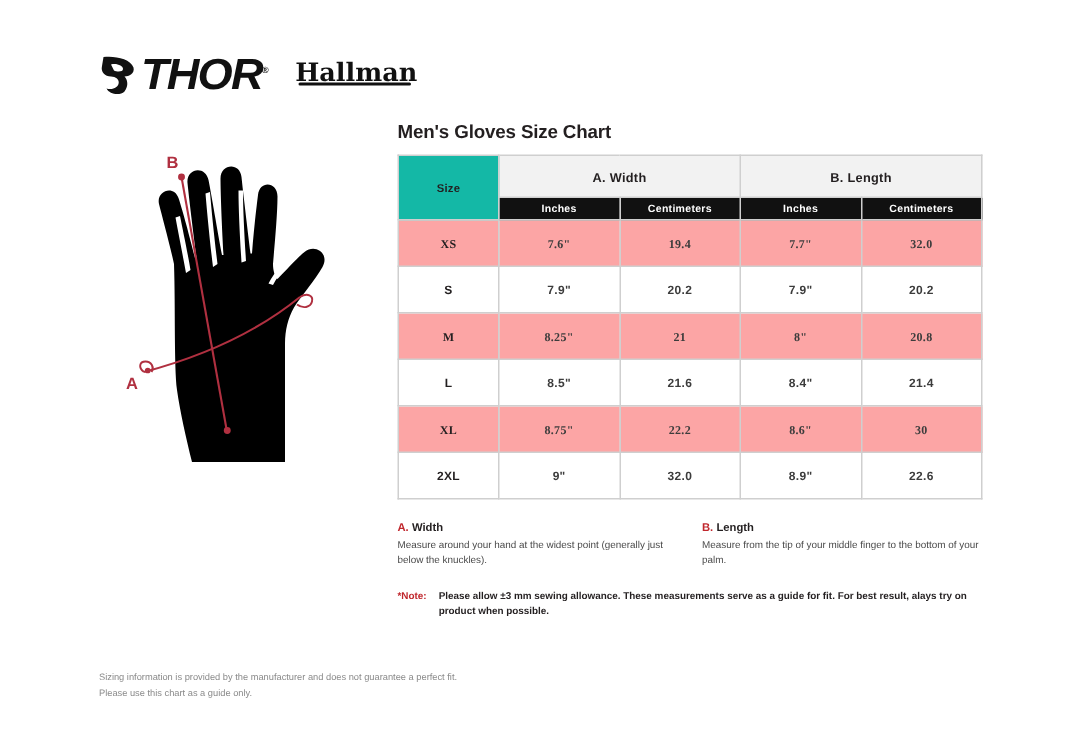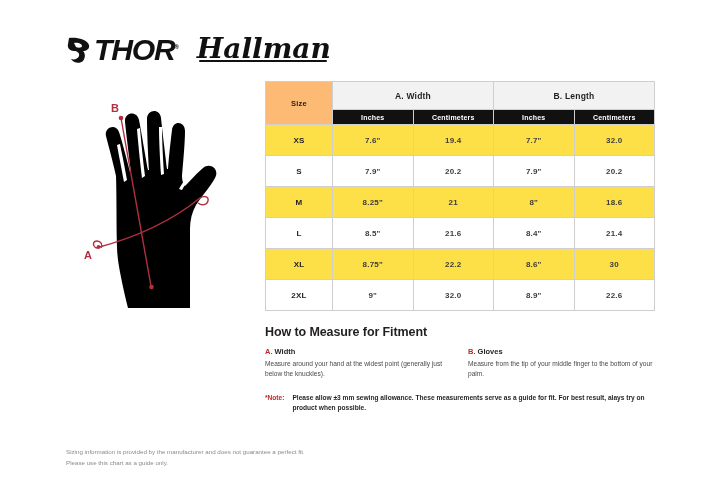--- a/index.html
+++ b/index.html
@@ -47,22 +47,21 @@
   }
   .thor-tm {
     font-size: 6px;
     font-style: normal;
     vertical-align: super;
     letter-spacing: 0;
   }
   .hallman-word {
     margin-left: 21px;
     font-family: "DejaVu Serif", serif;
-    font-size: 28px;
-    font-style: italic;
+    font-size: 17px;
     font-weight: 700;
     color: #111111;
     line-height: 1;
     position: relative;
     top: -1px;
   }
   .hallman-underline {
     position: absolute;
     left: 2px;
     right: 4px;
@@ -106,21 +105,21 @@
   }
   table.size-table td, table.size-table th {
     border: 1px solid #cfcfcf;
     text-align: center;
     vertical-align: middle;
     font-weight: 700;
     padding: 0;
   }
   th.size-head {
     width: 66px;
-    background: #fdba74;
+    background: #14b8a6;
     font-size: 7.5px;
     color: #231f20;
     letter-spacing: 0.2px;
   }
   th.group-head {
     background: #f2f2f2;
     font-size: 8.5px;
     color: #231f20;
     height: 27px;
     letter-spacing: 0.2px;
@@ -138,21 +137,21 @@
     font-size: 8px;
     color: #3c3c3c;
     font-weight: 400;
     letter-spacing: 0.2px;
   }
   tbody td.size-cell {
     font-weight: 700;
     color: #231f20;
     font-size: 8px;
   }
-  tbody tr.odd td { background: #fde047; }
+  tbody tr.odd td { background: #fca5a5; font-family: Liberation Serif, serif; }
   tbody tr.even td { background: #ffffff; }
 
   
   #measure-block { margin-top: 14px; }
   #measure-title {
     font-size: 12.5px;
     font-weight: 700;
     color: #231f20;
     letter-spacing: -0.1px;
     margin-bottom: 8px;
@@ -276,20 +275,21 @@
     <circle cx="79.5" cy="191" r="2.3" fill="#b03040"></circle>
     <circle cx="26.5" cy="151" r="1.9" fill="#b03040"></circle>
 
     <text x="43" y="16" font-family="Liberation Sans, sans-serif" font-size="11" font-weight="700" fill="#b03040" text-anchor="middle">B</text>
     <text x="16" y="163" font-family="Liberation Sans, sans-serif" font-size="11" font-weight="700" fill="#b03040" text-anchor="middle">A</text>
   </svg>
 </div>
 
 <div id="chart-panel">
 
+  <div id="chart-title">Men's Gloves Size Chart</div>
 
   <table class="size-table">
     <thead>
       <tr>
         <th class="size-head" rowspan="2">Size</th>
         <th class="group-head" colspan="2">A. Width</th>
         <th class="group-head" colspan="2">B. Length</th>
       </tr>
       <tr>
         <th class="unit-head">Inches</th>
@@ -311,21 +311,21 @@
         <td>7.9"</td>
         <td>20.2</td>
         <td>7.9"</td>
         <td>20.2</td>
       </tr>
       <tr class="odd">
         <td class="size-cell">M</td>
         <td>8.25"</td>
         <td>21</td>
         <td>8"</td>
-        <td>18.6</td>
+        <td>20.8</td>
       </tr>
       <tr class="even">
         <td class="size-cell">L</td>
         <td>8.5"</td>
         <td>21.6</td>
         <td>8.4"</td>
         <td>21.4</td>
       </tr>
       <tr class="odd">
         <td class="size-cell">XL</td>
@@ -338,35 +338,34 @@
         <td class="size-cell">2XL</td>
         <td>9"</td>
         <td>32.0</td>
         <td>8.9"</td>
         <td>22.6</td>
       </tr>
     </tbody>
   </table>
 
   <div id="measure-block">
-    <div id="measure-title">How to Measure for Fitment</div>
 
     <div class="measure-cols">
       <div class="measure-col">
         <div class="m-head">
           <span class="letter">A.</span>
           <span>Width</span>
         </div>
         <div class="m-body">Measure around your hand at the widest point (generally just below the knuckles).</div>
       </div>
 
       <div class="measure-col">
         <div class="m-head">
           <span class="letter">B.</span>
-          <span>Gloves</span>
+          <span>Length</span>
         </div>
         <div class="m-body">Measure from the tip of your middle finger to the bottom of your palm.</div>
       </div>
     </div>
 
     <div id="note-row">
       <span id="note-label">*Note:</span>
       <span id="note-text">Please allow ±3 mm sewing allowance. These measurements serve as a guide for fit. For best result, alays try on product when possible.</span>
     </div>
   </div>

